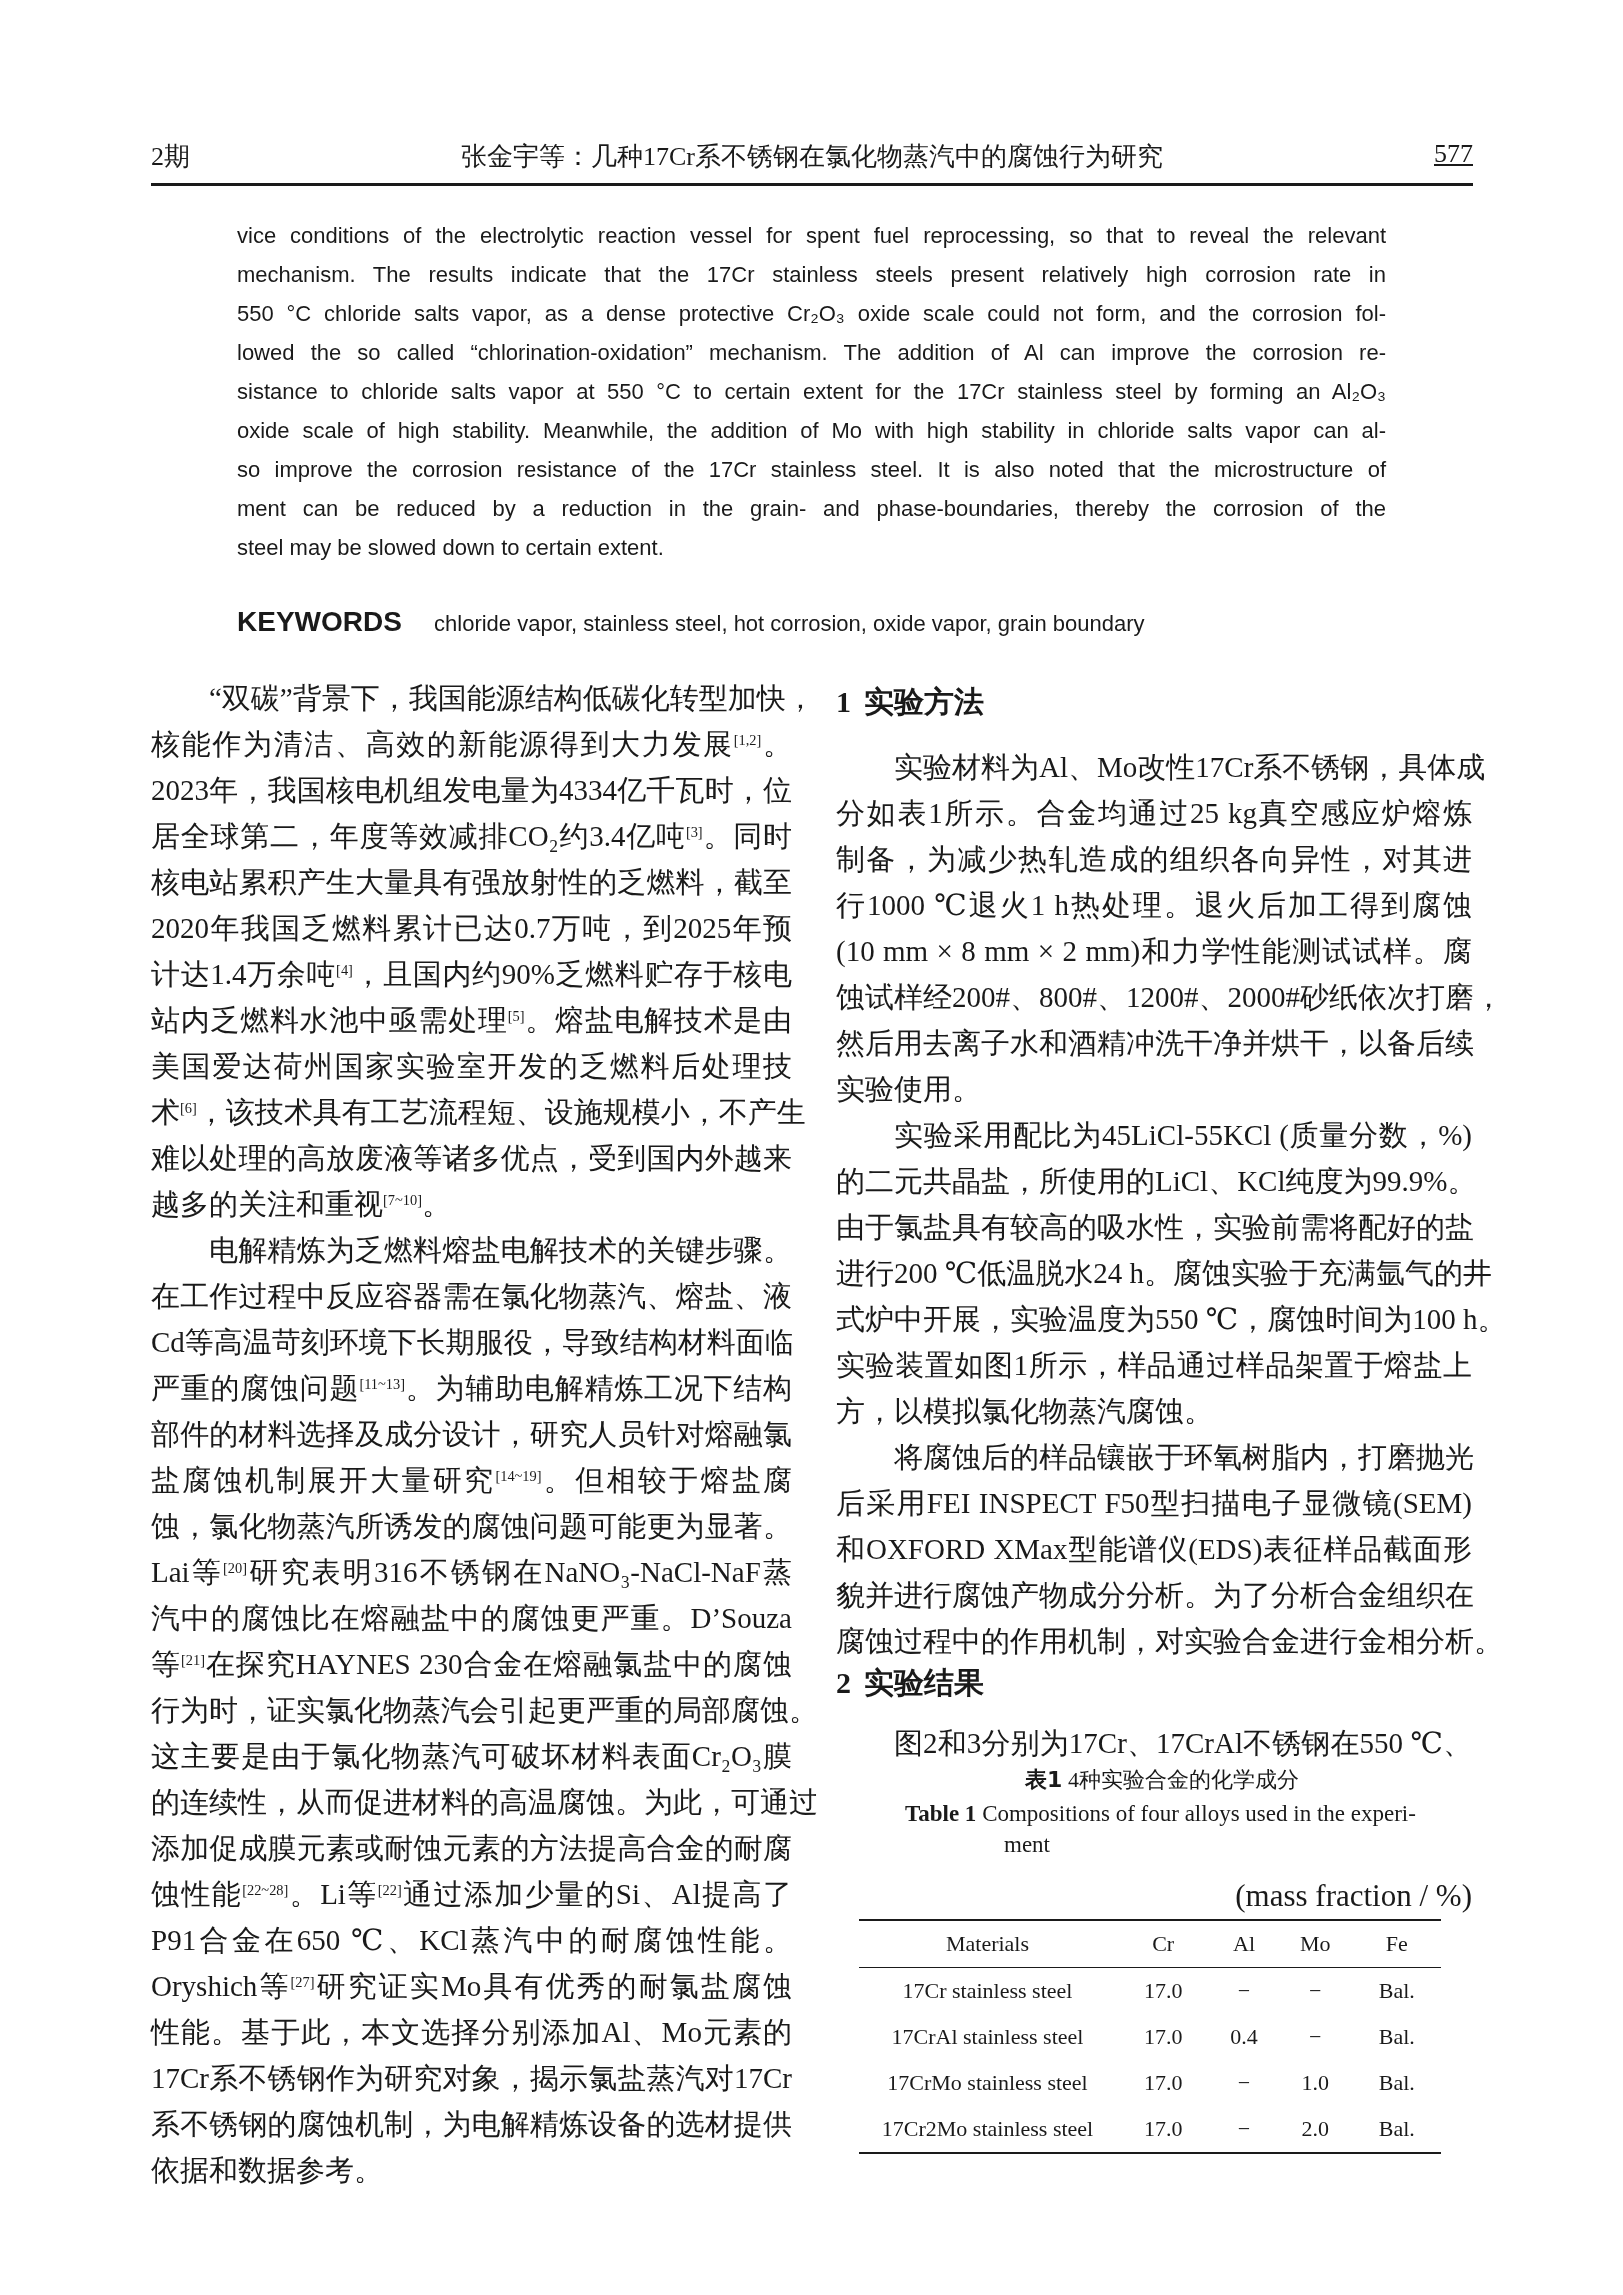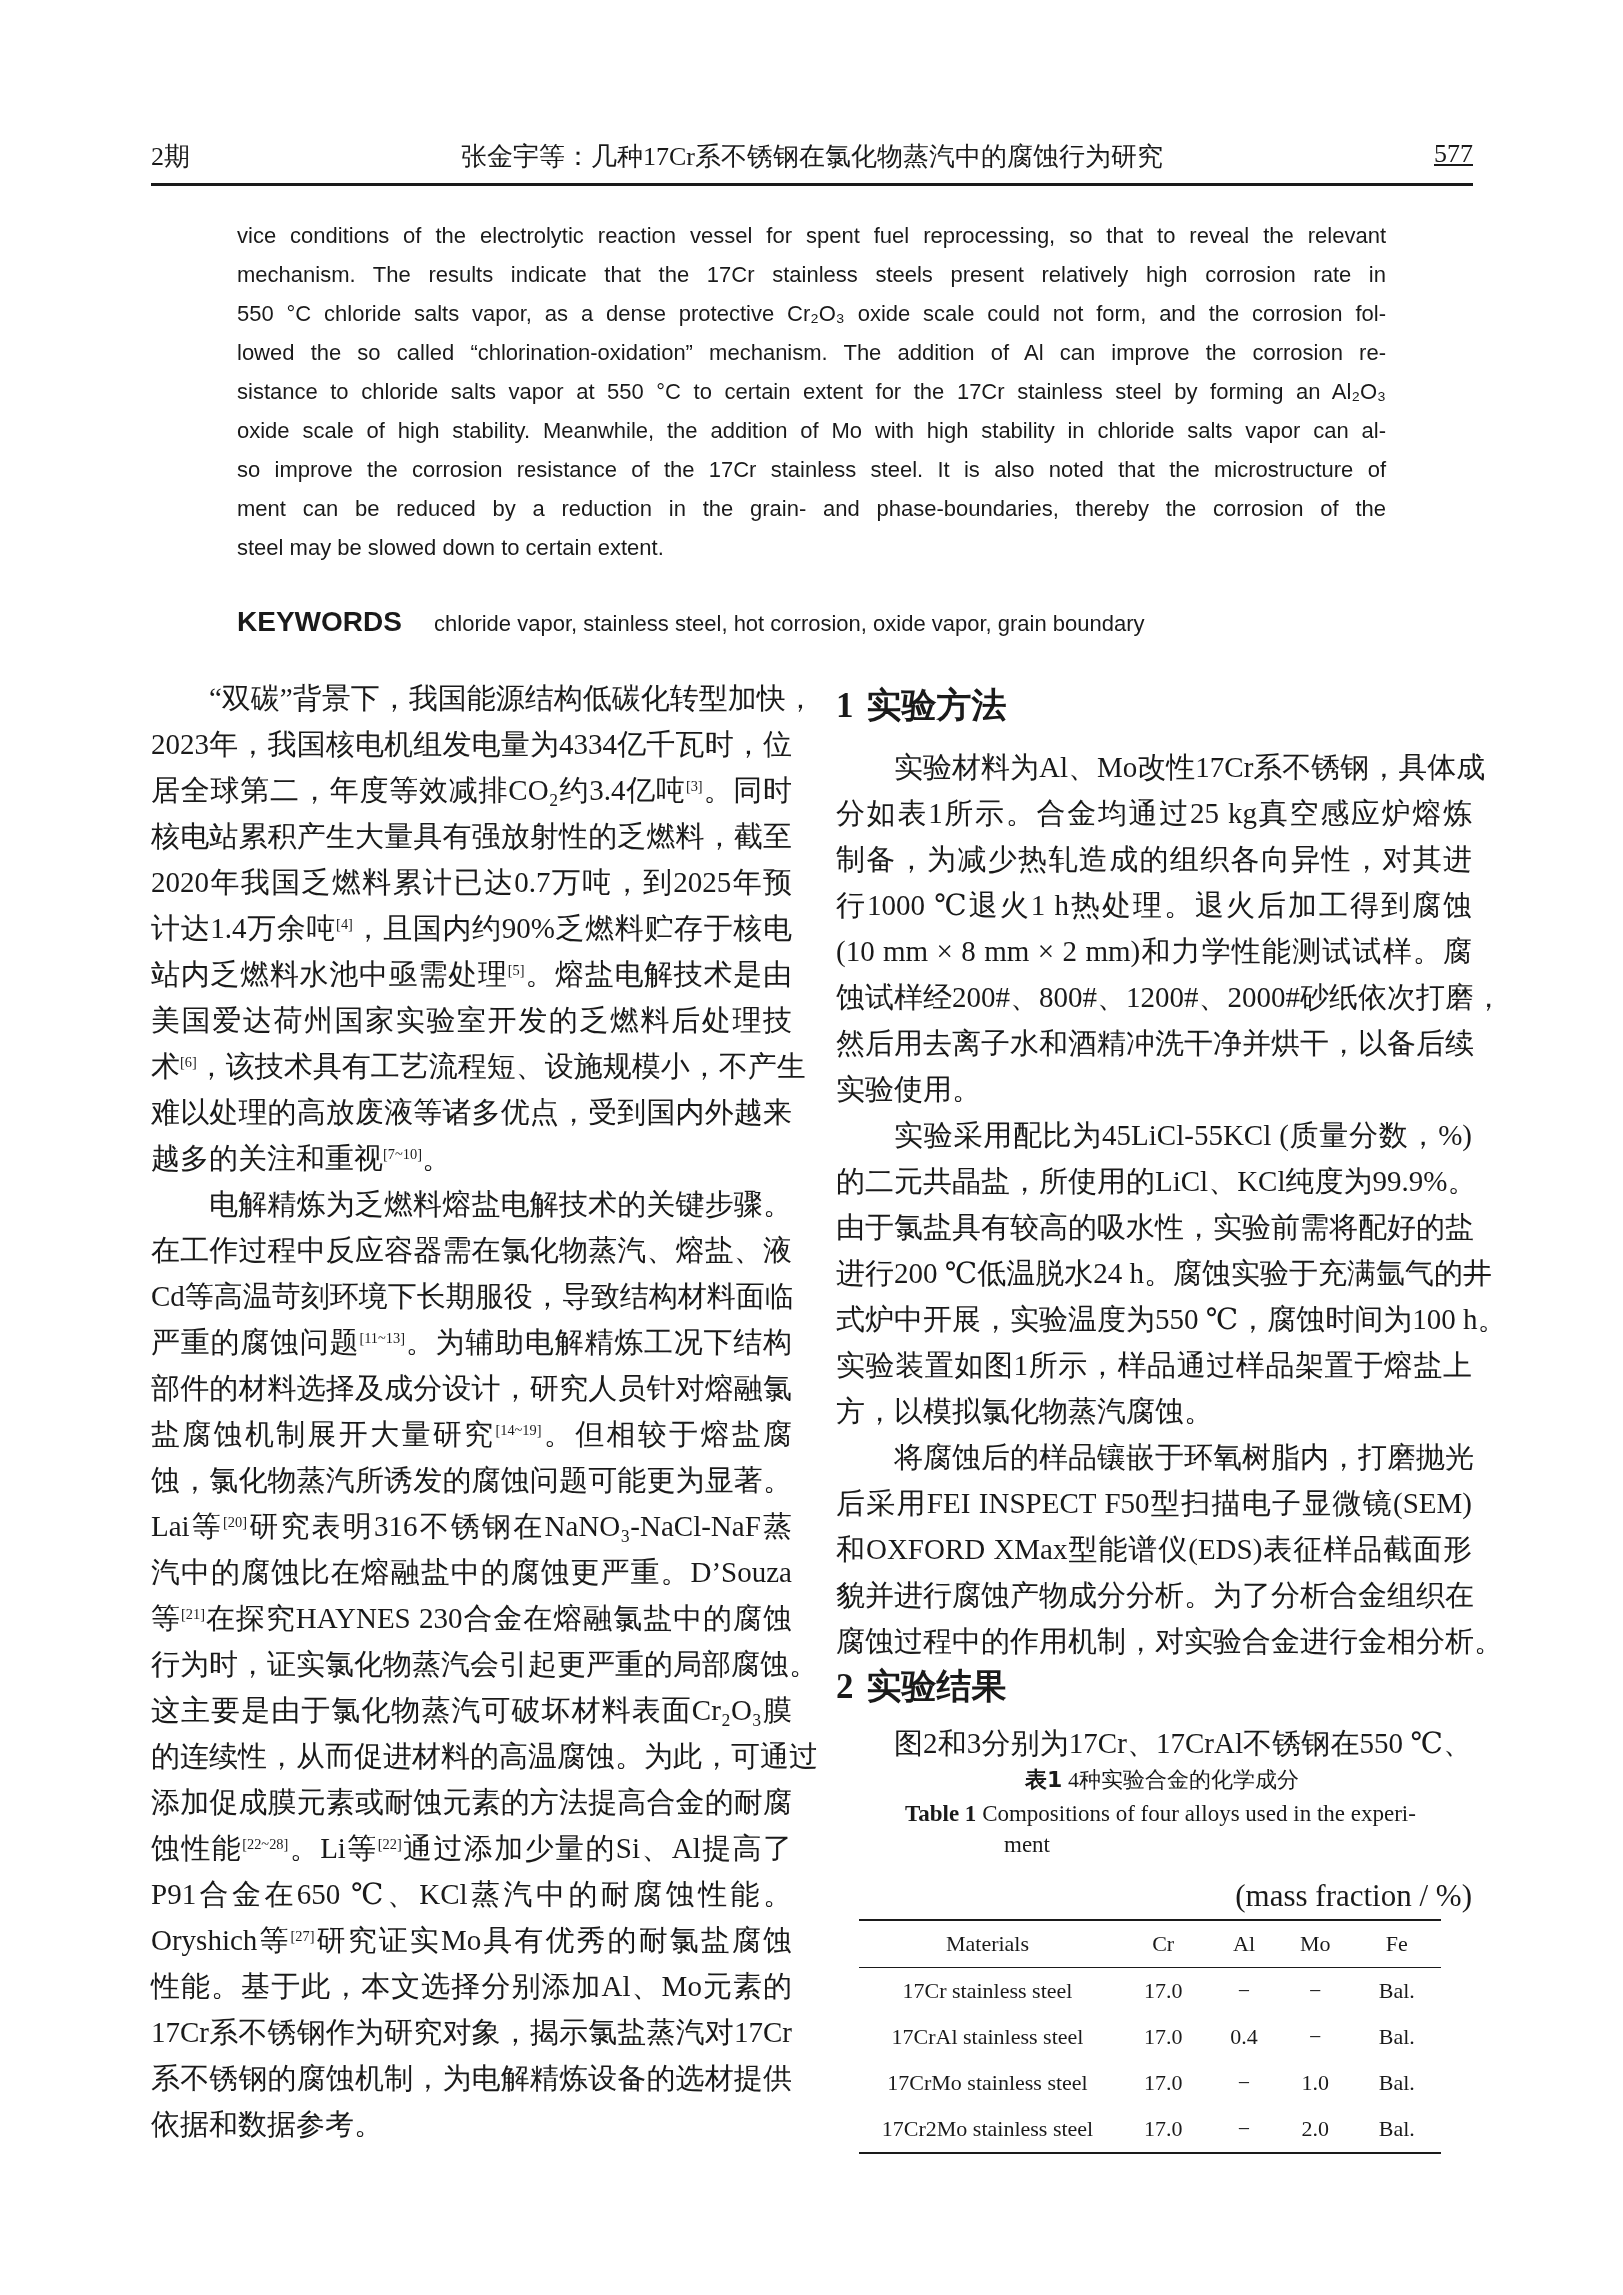--- a/index.html
+++ b/index.html
@@ -18,21 +18,21 @@
   .keywords { position:absolute; left:237px; top:606px; font-size:22px; font-family:"Liberation Sans","DejaVu Sans",sans-serif; }
   .keywords .kw-label { font-family:Liberation Sans, sans-serif; font-weight:bold; font-size:28px; margin-right:26px; }
 
   .col { position:absolute; font-size:29px; line-height:46px; }
   .col.left { left:151px; top:675px; width:641px; }
   .col .line { display:block; text-align:justify; text-align-last:justify; white-space:nowrap; height:46px; }
   .col .line.indent { padding-left:58px; }
   .col .line.last { text-align-last:left; }
   sup { font-size:14.4px; vertical-align:top; position:relative; top:-3.9px; }
 
-  .heading { position:absolute; left:836px; font-family:"DejaVu Sans","Liberation Sans",sans-serif; font-weight:bold; font-size:35px; }
+  .heading { position:absolute; left:836px; font-family:"DejaVu Sans","Liberation Sans",sans-serif; font-weight:bold; font-size:30px; }
   .heading .num { font-family:"Liberation Serif",serif; margin-right:13px; }
   .heading.h1 { top:682px; }
   .heading.h2 { top:1663px; }
 
   .col-r1 { position:absolute; left:836px; top:744px; width:636px; font-size:29px; line-height:46px; }
   .col-r2 { position:absolute; left:836px; top:1720px; width:636px; font-size:29px; line-height:46px; }
   .col-r1 .line, .col-r2 .line { display:block; text-align:justify; text-align-last:justify; white-space:nowrap; height:46px; }
   .col-r1 .line.indent, .col-r2 .line.indent { padding-left:58px; }
   .col-r1 .line.last, .col-r2 .line.last { text-align-last:left; }
 
@@ -71,20 +71,21 @@
     <span class="line">ment can be reduced by a reduction in the grain- and phase-boundaries, thereby the corrosion of the</span>
     <span class="line last">steel may be slowed down to certain extent.</span>
   </div>
 <div class="keywords">
   <span class="kw-label">KEYWORDS</span>
   <span>chloride vapor, stainless steel, hot corrosion, oxide vapor, grain boundary</span>
 </div>
 
 <div class="col left" id="leftcol">
     <span class="line indent">“双碳”背景下，我国能源结构低碳化转型加快，</span>
+    <span class="line">核能作为清洁、高效的新能源得到大力发展<sup>[1,2]</sup>。</span>
     <span class="line">2023年，我国核电机组发电量为4334亿千瓦时，位</span>
     <span class="line">居全球第二，年度等效减排CO₂约3.4亿吨<sup>[3]</sup>。同时</span>
     <span class="line">核电站累积产生大量具有强放射性的乏燃料，截至</span>
     <span class="line">2020年我国乏燃料累计已达0.7万吨，到2025年预</span>
     <span class="line">计达1.4万余吨<sup>[4]</sup>，且国内约90%乏燃料贮存于核电</span>
     <span class="line">站内乏燃料水池中亟需处理<sup>[5]</sup>。熔盐电解技术是由</span>
     <span class="line">美国爱达荷州国家实验室开发的乏燃料后处理技</span>
     <span class="line">术<sup>[6]</sup>，该技术具有工艺流程短、设施规模小，不产生</span>
     <span class="line">难以处理的高放废液等诸多优点，受到国内外越来</span>
     <span class="line last">越多的关注和重视<sup>[7~10]</sup>。</span>

